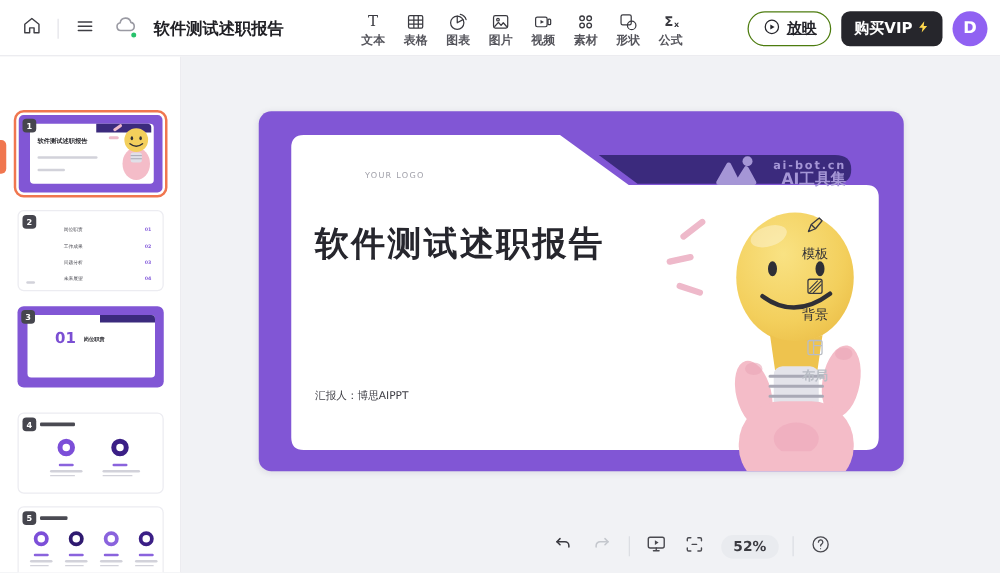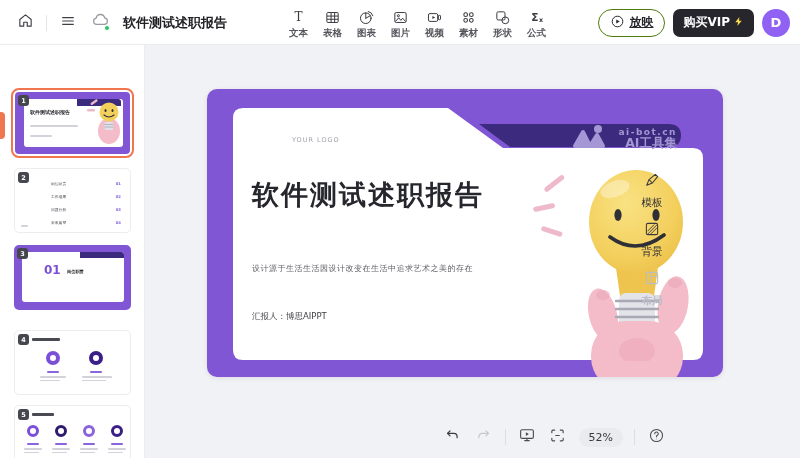--- a/index.html
+++ b/index.html
@@ -59,21 +59,21 @@
   
   .right-rail { position:absolute; right:0; top:126px; width:48px; display:flex; flex-direction:column; gap:10px; }
   .rail-item { display:flex; flex-direction:column; align-items:center; gap:3px; cursor:pointer; }
   .rail-lb { font-size:10.5px; color:#2f2f36; }
   .rail-item.disabled .rail-lb { color:#b9bdc5;font-weight:bold; }
 
   
   .bottom-controls { position:absolute; right:10px; bottom:11px; display:flex; align-items:center; gap:11px; }
   .bc-btn { width:20px; height:20px; display:flex; align-items:center; justify-content:center; cursor:pointer; }
   .bc-div { width:1px; height:16px; background:#dcdee3; }
-  .zoom-pill { background:#e9ebef; border-radius:11px; padding:3px 10px; font-size:11px; font-weight:normal; color:#3a3a40; cursor:pointer; }
+  .zoom-pill { background:#e9ebef; border-radius:11px; padding:3px 10px; font-size:11px; font-weight:bold; color:#3a3a40; cursor:pointer; }
 </style>
 </head>
 <body>
 
 <div class="app">
 
   <div class="header">
     <div class="h-left">
       <div class="icon-btn">
         <span>
@@ -331,21 +331,20 @@
           <rect x="412" y="204" width="36" height="38" rx="7" fill="#e3e3ea"></rect>
           <path d="M409 212 H451 M409 220 H451 M409 228 H451 M409 236 H451" stroke="#a9a9b6" stroke-width="2.4" stroke-linecap="round"></path>
           <ellipse cx="430" cy="245" rx="9" ry="5" fill="#cfcfd9"></ellipse>
           <rect x="384" y="232" width="92" height="70" rx="34" fill="#f4bcc8"></rect>
           <ellipse cx="430" cy="262" rx="18" ry="13" fill="#f0b0c0"></ellipse>
           <rect x="396" y="272" width="70" height="20" fill="#f4bcc8"></rect>
         </g>
       </svg>
       <div class="sl-logo">YOUR LOGO</div>
       <div class="sl-title">软件测试述职报告</div>
-      <div class="sl-sub">设计源于生活生活因设计改变在生活中追求艺术之美的存在</div>
       <div class="sl-presenter">汇报人：博思AIPPT</div>
     </div>
 
     <div class="right-rail">
       <div class="rail-item">
         <span><svg width="18" height="18" viewBox="0 0 24 24" fill="none" stroke="#3a3a40" stroke-width="1.4" stroke-linejoin="round">
               <path d="M5 19 L8 11.5 L16.5 4.5 L19.5 7.5 L12.5 16 L5 19 Z"></path>
               <path d="M8 11.5 L12.5 16"></path>
             </svg></span>
         <span class="rail-lb">模板</span>

